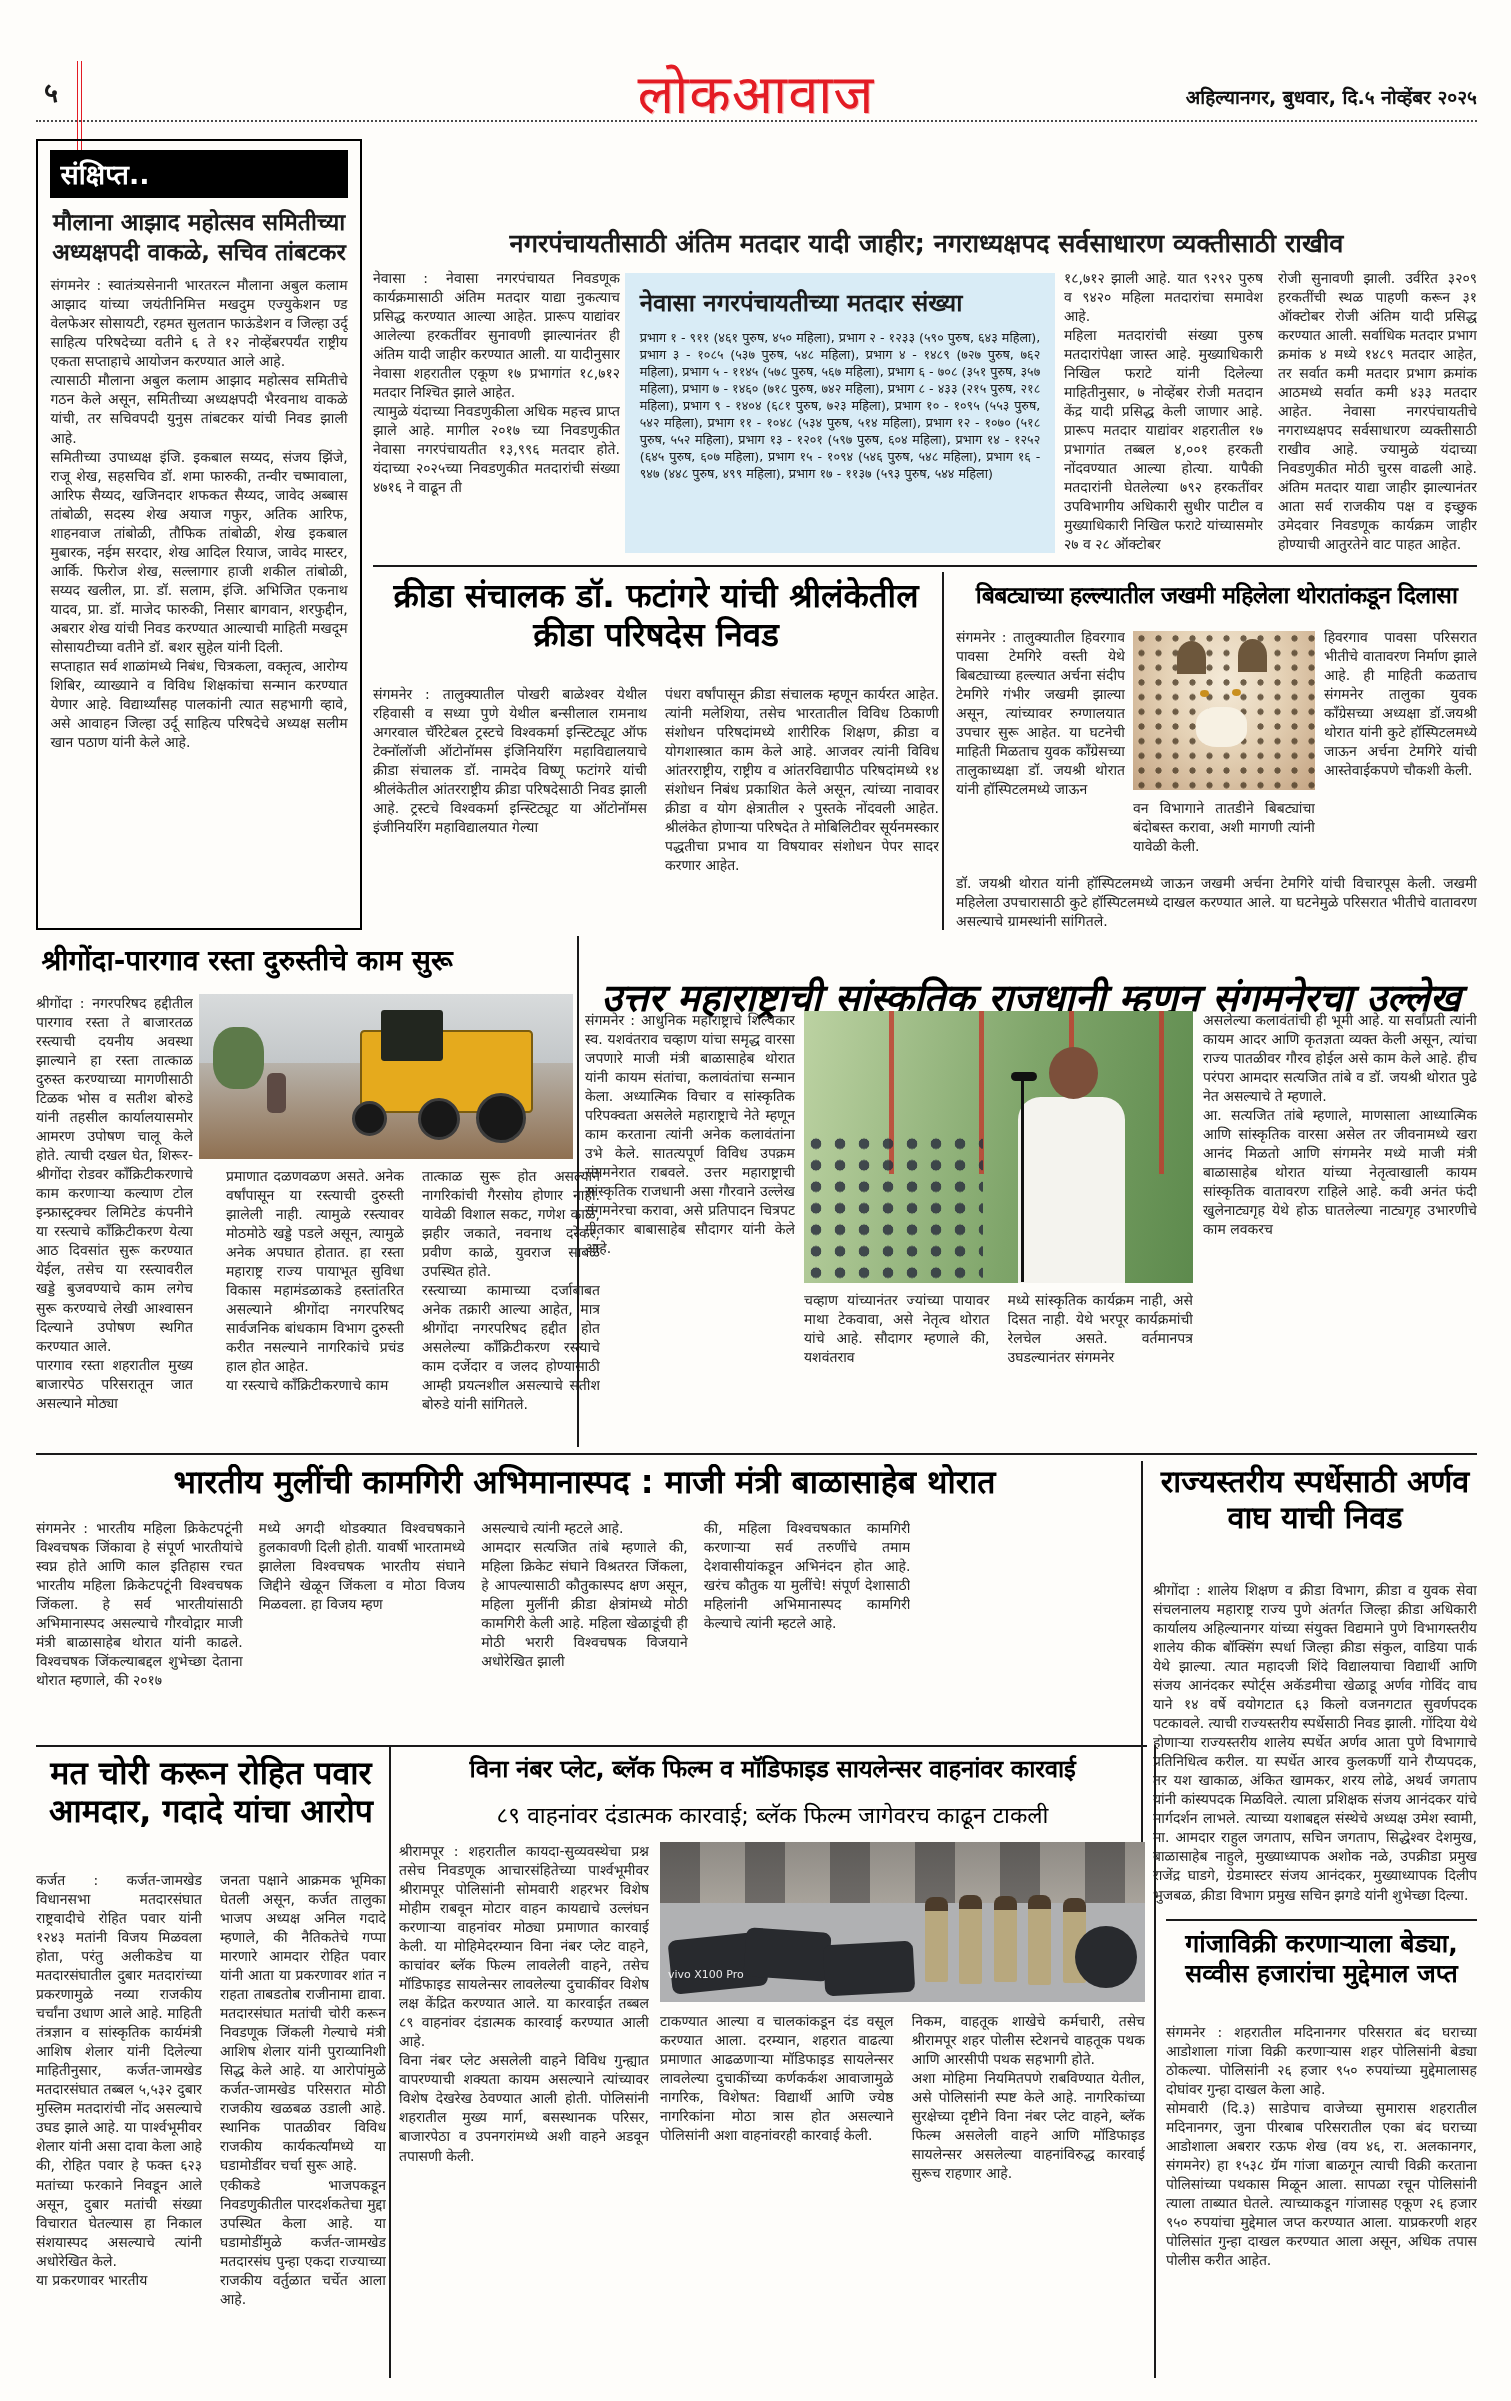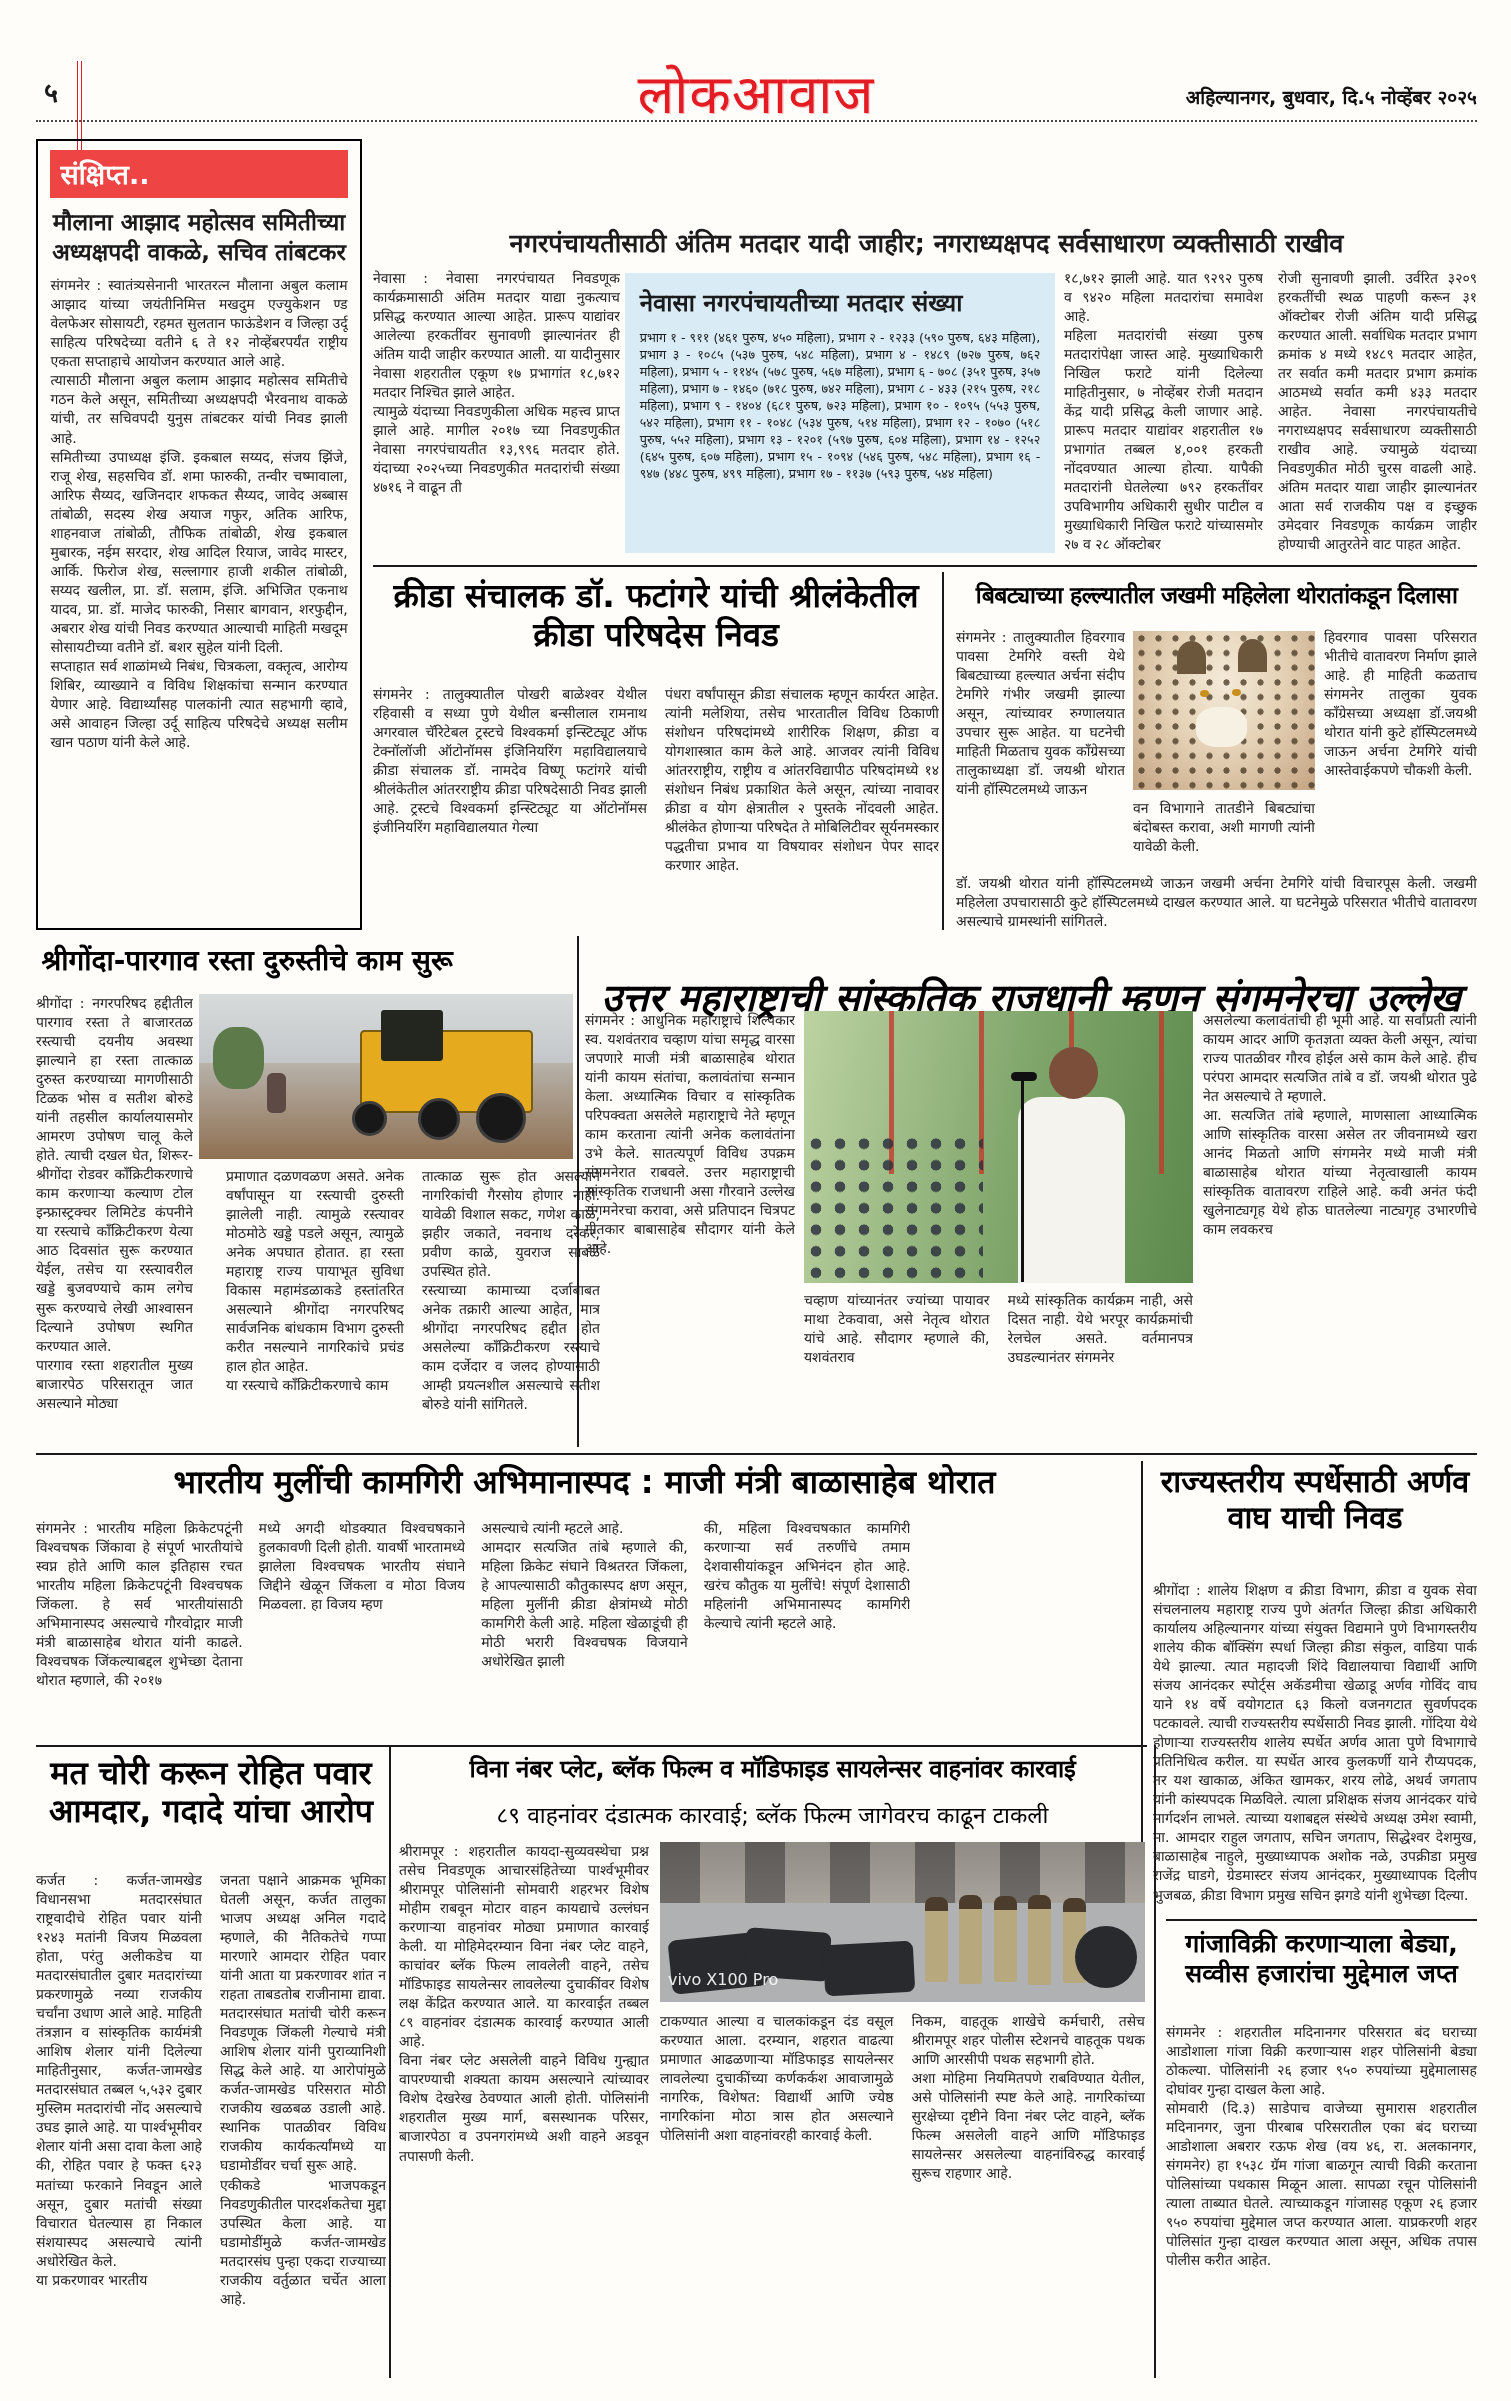--- a/index.html
+++ b/index.html
@@ -16,21 +16,21 @@
   .vrule{position:absolute;background:#1a1a1a;width:1.7px;}
   .dotted-rule{position:absolute;border-top:2.8px dotted #4a4a4a;height:0;}
   
   .masthead-title{font-size:54px;font-weight:normal;color:#e31b23;letter-spacing:1.1px;
                   text-shadow:1.1px 1.1px 0 #f7b9b9;}
   .dateline{font-size:19px;font-weight:bold;color:#111;}
   .pagenum{font-size:27px;font-weight:bold;}
   .red-bars{width:4.5px;border-left:1.7px solid #e31b23;border-right:1.7px solid #e31b23;}
   
   .briefs-box{border:2.3px solid #000;padding:9px 12.4px;}
-  .briefs-label{background:#ef4444;color:#fff;font-size:27px;font-weight:bold;
+  .briefs-label{background:#000000;color:#fff;font-size:27px;font-weight:bold;
                 padding:4.5px 10.2px 6.8px;display:block;}
   .briefs-title{font-size:23px;font-weight:bold;text-align:center;line-height:1.3;margin:10.2px 0 8px;}
   
   .lead-headline{font-size:55px;letter-spacing:-1.1px;}
   .lead-subhead{font-size:25.4px;font-weight:bold;text-align:center;}
   .lead-box{background:#d9ecf6;padding:12.4px 14.7px;}
   .lead-box-title{font-size:24px;font-weight:bold;margin-bottom:12px;}
   .lead-box-body{font-size:12.7px;line-height:1.33;text-align:justify;}
   
   .photo{position:absolute;overflow:hidden;background:#ccc;}
@@ -59,21 +59,21 @@
     background-image:radial-gradient(circle,#2e3340 0 5.1px,transparent 5.6px);
     background-size:24px 21.5px;}
   .street{position:absolute;left:0;right:0;bottom:0;height:62%;background:#b0b1b3;}
   .buildings{position:absolute;left:0;right:0;top:0;height:38%;
     background:linear-gradient(#8f8b85,#a8a39b),
     repeating-linear-gradient(90deg,rgba(35,35,42,.4) 0 40px,transparent 40px 85px);
     background-blend-mode:multiply;}
   .bike{position:absolute;background:#282a2e;border-radius:8px;}
   .cop{position:absolute;width:22.6px;border-radius:8px 8px 2.3px 2.3px;
     background:linear-gradient(#4c3c2b 0 13.6px,#b8a87e 13.6px);}
-  .watermark{position:absolute;left:8px;bottom:13px;color:#fff;font-size:16px;opacity:.9;}
+  .watermark{position:absolute;left:8px;bottom:21px;color:#fff;font-size:11px;opacity:.9;}
   .footer-para{border-top:none;}
 </style>
 </head>
 <body>
 
 <div class="page">
 
   <div class="abs pagenum" style="left:44px;top:73px;">५</div>
   <div class="abs red-bars" style="left:77px;top:61px;height:128px;"></div>
   <div class="abs" style="left:0;top:55px;width:1512px;text-align:center;">

